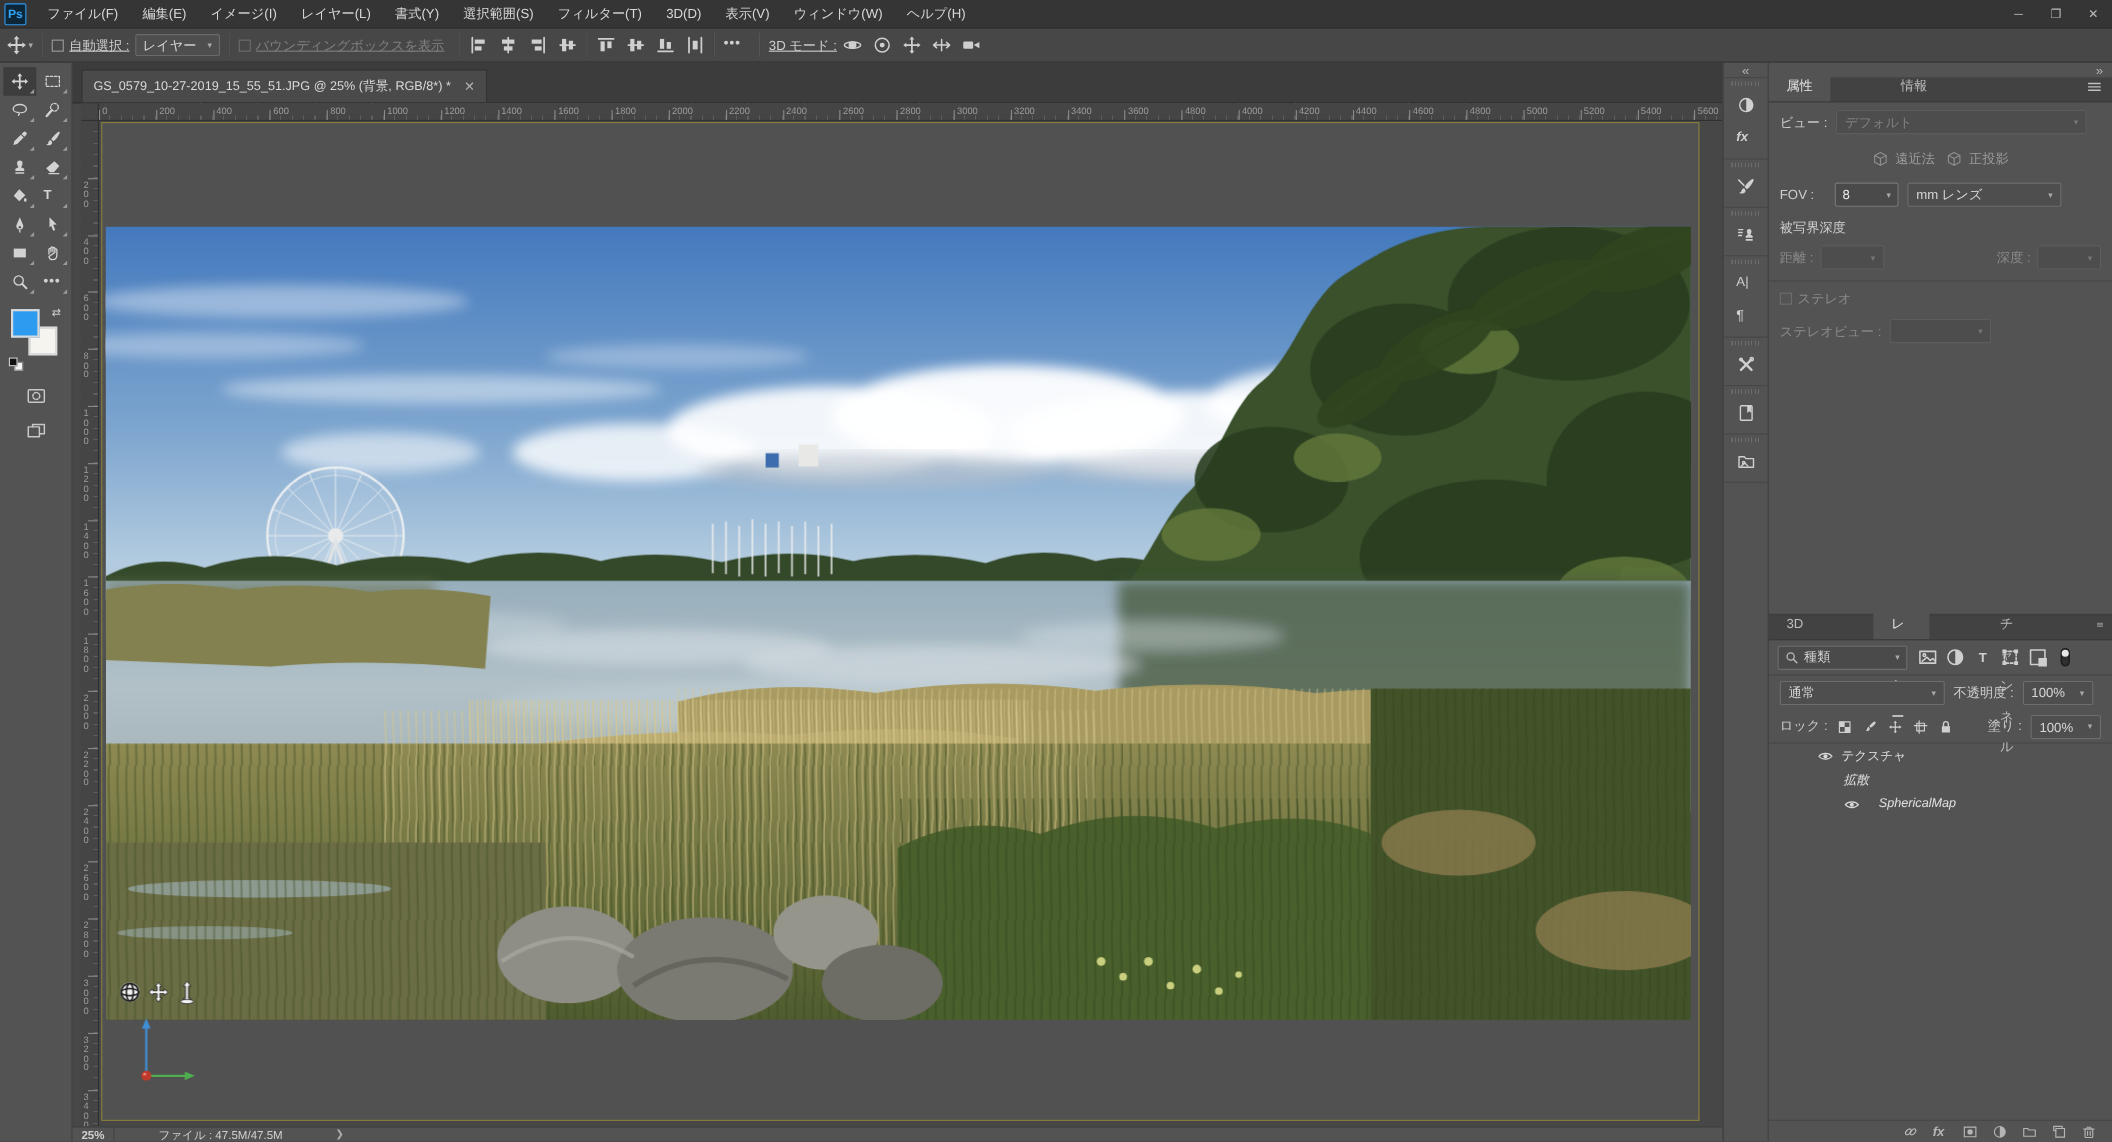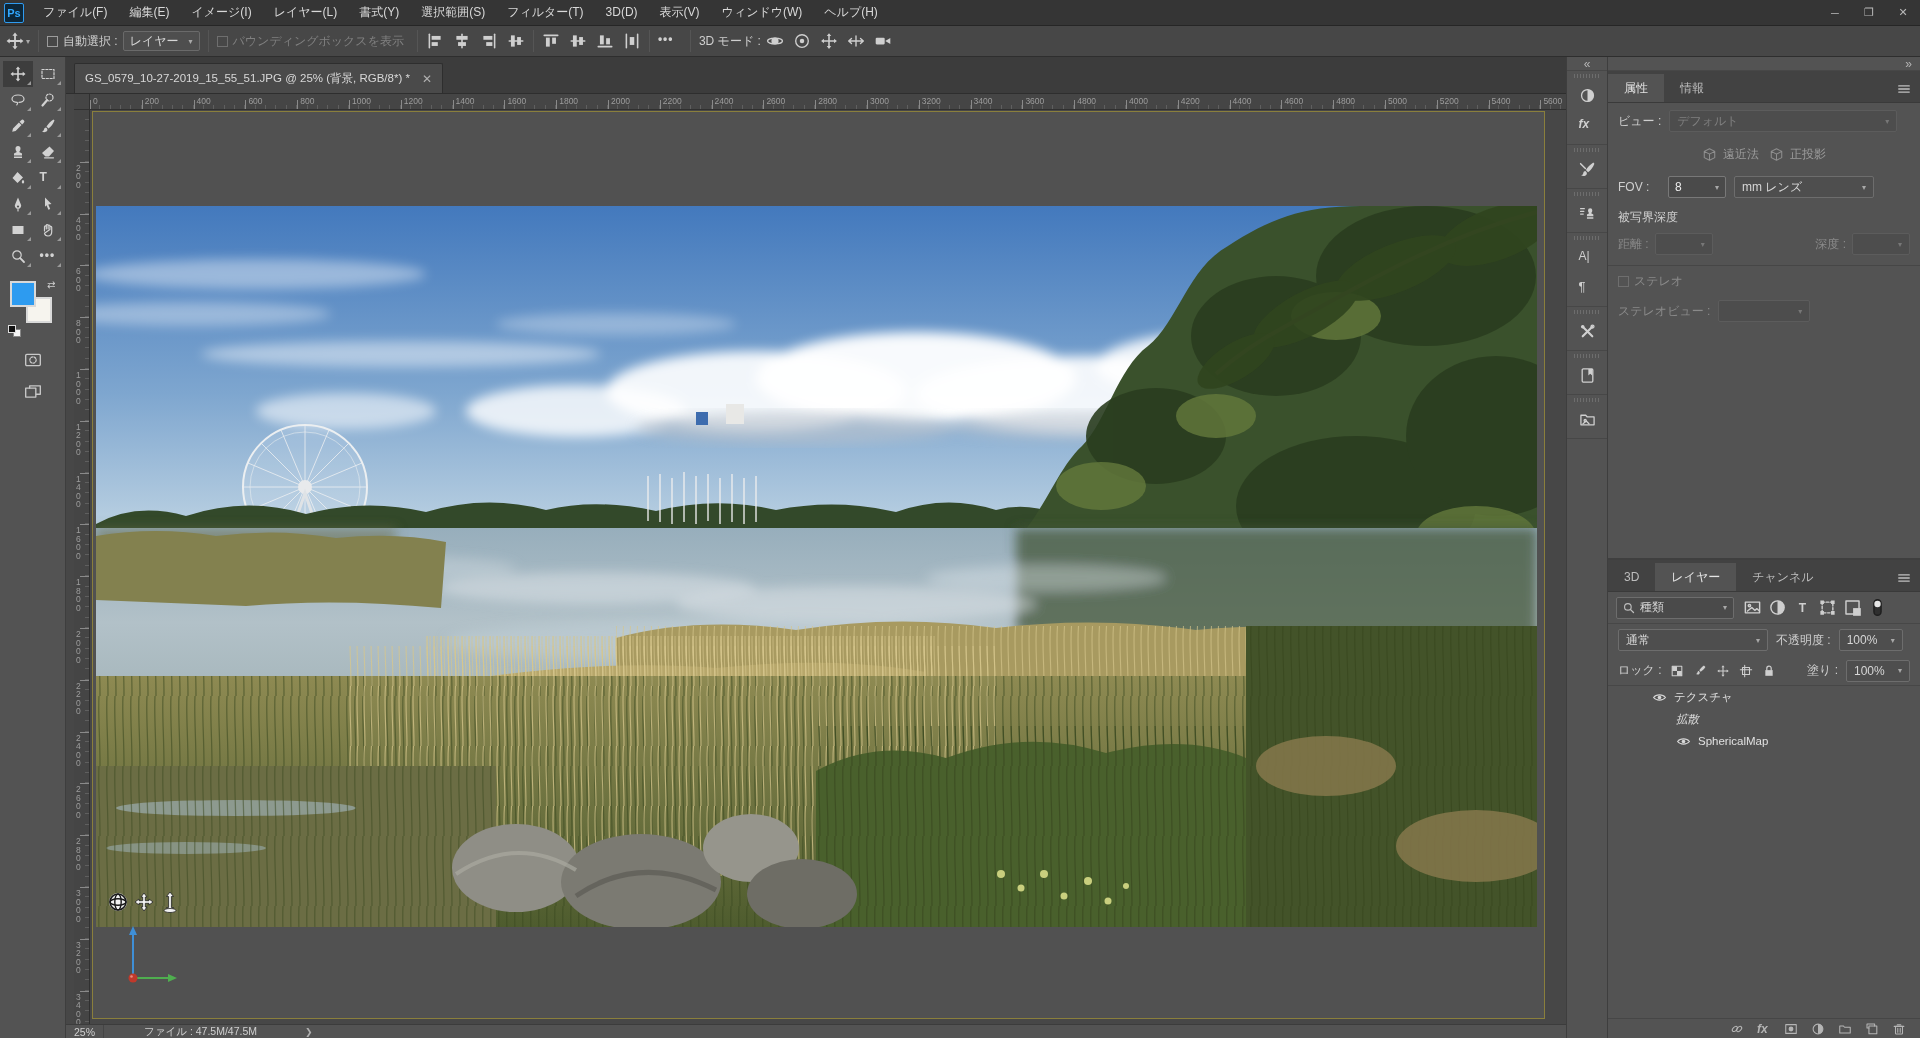--- a/index.html
+++ b/index.html
@@ -18,21 +18,21 @@
   .win-btn { width:34px; height:26px; display:flex; align-items:center; justify-content:center; color:#b8b8b8; font-size:11px; }
 
   
   .optionsbar { position:absolute; left:0; top:26px; width:1920px; height:31px; background:#474747;
     display:flex; align-items:center; border-bottom:1px solid #2e2e2e; padding-left:6px; }
   .ob-sep { width:1px; height:22px; background:#383838; border-right:1px solid #555; margin:0 8px; }
   .ob-icon { width:18px; height:18px; color:#cfcfcf; display:inline-block; }
   .ob-caret { font-size:8px; color:#aaa; margin-left:2px; }
   .checkbox { width:11px; height:11px; border:1px solid #9c9c9c; background:transparent; display:inline-block; margin-right:5px; }
   .checkbox.dim { border-color:#6e6e6e; }
-  .ob-label { color:#cfcfcf; margin-right:5px; }
+  .ob-label { color:#cfcfcf; margin-right:5px;text-decoration:underline; }
   .ob-label.dim { color:#808080; }
   .ob-select { height:20px; background:#4e4e4e; border:1px solid #6a6a6a; border-radius:2px;
     display:inline-flex; align-items:center; padding:0 6px; color:#d6d6d6; }
   .ob-select .arr { margin-left:10px; font-size:8px; color:#aaa; }
   .icon-row { display:flex; align-items:center; gap:9px; }
 
   
   .toolbar { position:absolute; left:0; top:57px; width:66px; bottom:0; background:#535353; border-right:1px solid #3e3e3e; }
   .tool-grid { display:grid; grid-template-columns:30px 30px; justify-content:center; gap:0; padding-top:4px; }
   .tool { width:30px; height:26px; display:flex; align-items:center; justify-content:center; color:#d2d2d2; position:relative; }
@@ -70,37 +70,37 @@
   .ruler-corner { position:absolute; left:8px; top:37px; width:16px; height:16px; background:#454545; border-right:1px solid #303030; border-bottom:1px solid #303030; }
 
   .canvas { position:absolute; left:24px; top:53px; right:0; bottom:0; background:#474747; overflow:hidden; }
   .docborder { position:absolute; left:2px; top:1px; width:1453px; height:908px; border:1px solid #8a7f3c; background:#515151; }
   .photo { position:absolute; left:6px; top:96px; width:1441px; height:721px; }
   .axis-widget { position:absolute; left:15px; top:810px; width:80px; height:66px; }
 
   
   .statusbar { position:absolute; left:66px; bottom:0; width:1500px; height:14px; background:#535353; border-top:1px solid #3c3c3c;
     display:flex; align-items:center; font-size:10.5px; color:#cfcfcf; }
-  .status-zoom { padding:0 8px; border-right:1px solid #454545; height:100%; display:flex; align-items:center; }
+  .status-zoom { padding:0 8px; border-right:1px solid #454545; height:100%; display:flex; align-items:center;font-weight:bold; }
   .status-file { padding:0 18px 0 40px; }
   .status-more { color:#b0b0b0; margin-left:30px; font-size:9px; }
 
   
   .dockstrip { position:absolute; left:1566px; top:57px; width:42px; bottom:0; background:#535353; border-left:1px solid #3e3e3e; border-right:1px solid #3e3e3e; }
   .dock-top { height:14px; display:flex; align-items:center; justify-content:center; color:#b5b5b5; border-bottom:1px solid #474747; }
   .dock-group { padding:3px 0 6px; border-bottom:1px solid #474747; display:flex; flex-direction:column; align-items:center; gap:4px; }
   .grip { width:26px; height:4px; background:repeating-linear-gradient(90deg,#6d6d6d 0 1px,transparent 1px 3px); }
   .dock-btn { width:30px; height:26px; display:flex; align-items:center; justify-content:center; color:#d0d0d0; }
   .dock-btn .glyph { width:17px; height:17px; }
 
   
   .rightpanels { position:absolute; left:1608px; top:57px; width:312px; bottom:0; background:#535353; }
   .rp-top { height:14px; display:flex; align-items:center; justify-content:flex-end; padding-right:8px; color:#b5b5b5; border-bottom:1px solid #474747; }
   .panel { position:relative; }
-  .paneltabs { height:32px; background:#424242; display:flex; align-items:flex-end; border-bottom:1px solid #3a3a3a; }
+  .paneltabs { height:22px; background:#424242; display:flex; align-items:flex-end; border-bottom:1px solid #3a3a3a;gap:48px; }
   .ptab { padding:0 16px; height:28px; line-height:28px; color:#bdbdbd; font-size:12px; }
   .ptab.active { background:#535353; color:#e4e4e4; }
   .ptab-menu { margin-left:auto; margin-right:8px; margin-bottom:6px; width:16px; height:14px; color:#c0c0c0; }
 
   .props-body { padding:0; }
   .prow { display:flex; align-items:center; padding:0 10px; }
   .obj-row { height:40px; border-bottom:1px solid #464646; gap:10px; }
   .obj-icon { width:34px; height:26px; background:#3d3d3d; border:1px solid #5e5e5e; display:flex; align-items:center; justify-content:center; color:#e2e2e2; }
   .obj-icon .glyph { width:16px; height:14px; }
   .plabel { color:#cfcfcf; }
@@ -1004,21 +1004,21 @@
         <div class="lrow sub">
           <span style="width:66px;"></span>
           <span class="sub-eye">
               <span class="glyph">
                 <svg viewBox="0 0 16 12" fill="none" stroke="currentColor" stroke-width="1.2">
                   <path d="M1.5 6 C4.5 2.2 11.5 2.2 14.5 6 C11.5 9.8 4.5 9.8 1.5 6 Z"></path>
                   <circle cx="8" cy="6" r="2" fill="currentColor" stroke="none"></circle>
                 </svg>
               </span>
             </span>
-          <span class="lname" style="margin-left:6px;">SphericalMap</span>
+          <span class="lname" style="margin-left:16px;font-style:italic;">SphericalMap</span>
         </div>
       </div>
       <div class="layers-bottom" id="layers-bottom">
           <span class="glyph">
             <svg viewBox="0 0 16 16" fill="none" stroke="currentColor" stroke-width="1.2" stroke-linecap="round" stroke-linejoin="round">
               <ellipse cx="5.6" cy="8" rx="3.6" ry="2.1" transform="rotate(-45 5.6 8)"></ellipse>
               <ellipse cx="10.4" cy="8" rx="3.6" ry="2.1" transform="rotate(-45 10.4 8)"></ellipse>
             </svg>
           </span>
           <span class="glyph"><span style="font-style:italic; font-weight:bold; font-size:12px;">fx</span></span>

